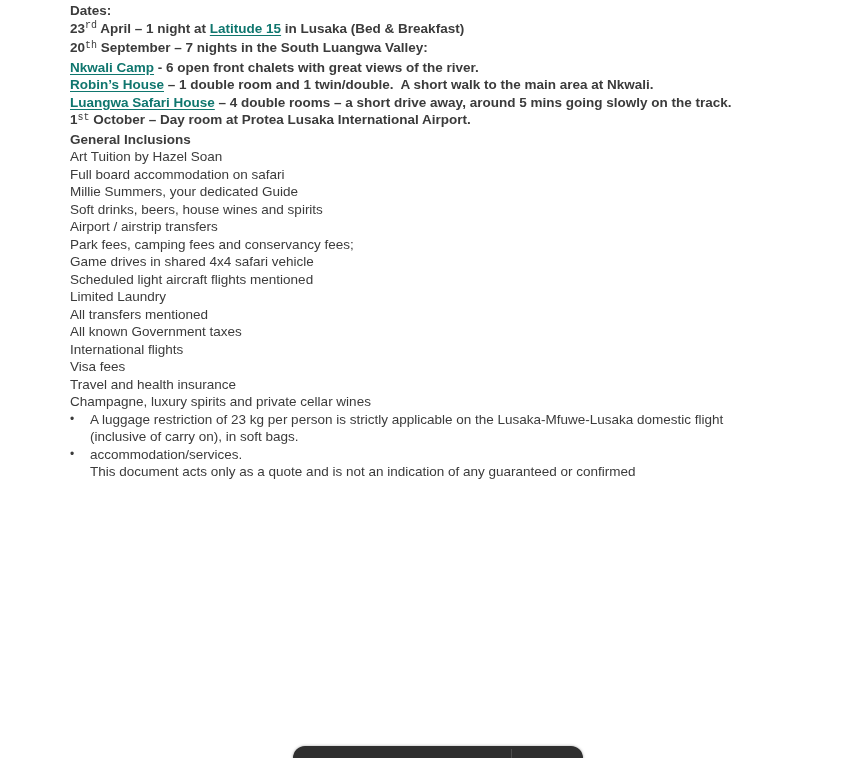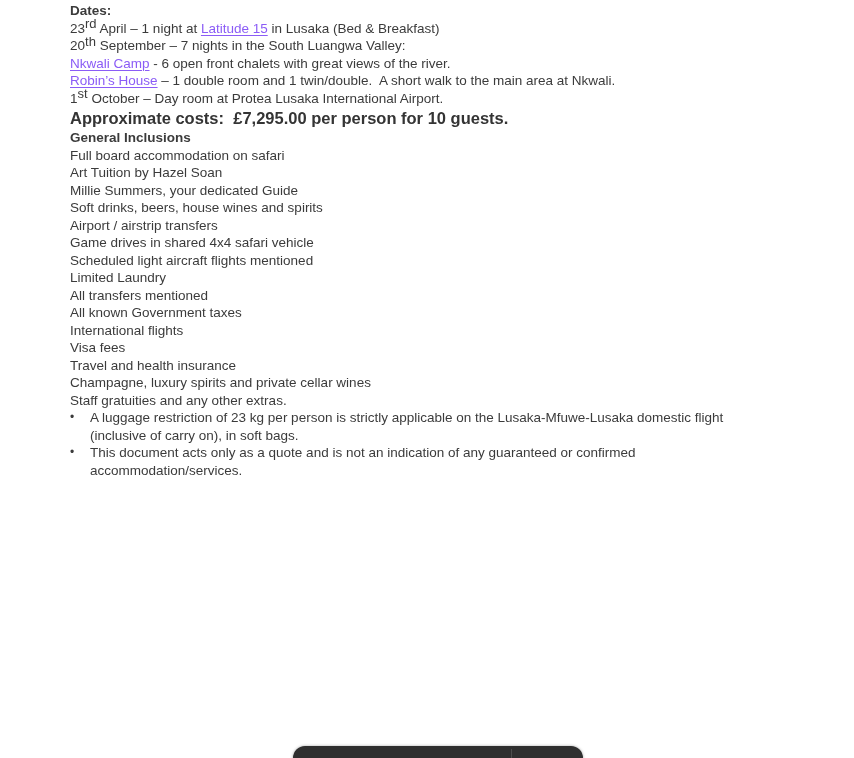--- a/index.html
+++ b/index.html
@@ -17,33 +17,34 @@
   }
   .doc {
     position: absolute;
     left: 70px;
     top: 2px;
     width: 740px;
     font-size: 13.5px;
     line-height: 17.5px;
   }
   .doc p, .doc div { margin: 0; }
-  .pre { white-space: pre-wrap; }
+  .pre { white-space: pre-wrap; font-weight: bold; }
   .dates-label { font-weight: 700; }
   .date-line { margin-top: 16.5px; }
   .first-date { margin-top: 29.5px; }
   sup.ord {
-    font-size: 13px;
+    font-size: 10px;
     vertical-align: baseline;
     position: relative;
     top: -4.5px;
+    font-family: Liberation Mono, monospace;
   }
   a.doclink {
-    color: #8b5cf6;
-    font-weight: 400;
+    color: #0f766e;
+    font-weight: 700;
     text-decoration: underline;
     text-underline-offset: 2px;
     cursor: pointer;
   }
   .camp-line {
     margin-top: 12.5px;
     margin-left: 45px;
   }
   .oct-line { margin-top: 12.5px; }
   .costs-heading {
@@ -98,60 +99,60 @@
   <p class="dates-label">Dates:</p>
 
   <p class="date-line first-date"><span class="pre">23</span><sup class="ord">rd</sup><span class="pre"> April – 1 night at </span><a class="doclink">Latitude 15</a><span class="pre"> in Lusaka (Bed &amp; Breakfast)</span></p>
 
   <p class="date-line"><span class="pre">20</span><sup class="ord">th</sup><span class="pre"> September – 7 nights in the South Luangwa Valley:</span></p>
 
   <p class="camp-line"><a class="doclink">Nkwali Camp</a><span class="pre"> - 6 open front chalets with great views of the river.</span></p>
 
   <p class="camp-line"><a class="doclink">Robin’s House</a><span class="pre"> – 1 double room and 1 twin/double.  A short walk to the main area at Nkwali.</span></p>
 
+  <p class="camp-line"><a class="doclink">Luangwa Safari House</a><span class="pre"> – 4 double rooms – a short drive away, around 5 mins going slowly on the track.</span></p>
 
   <p class="date-line oct-line"><span class="pre">1</span><sup class="ord">st</sup><span class="pre"> October – Day room at Protea Lusaka International Airport.</span></p>
 
-  <p class="costs-heading pre">Approximate costs:  £7,295.00 per person for 10 guests.</p>
 
   <p class="section-title inclusions-title">General Inclusions</p>
   <div class="plain-list">
+    <div>Art Tuition by Hazel Soan</div>
     <div>Full board accommodation on safari</div>
-    <div>Art Tuition by Hazel Soan</div>
     <div>Millie Summers, your dedicated Guide</div>
     <div>Soft drinks, beers, house wines and spirits</div>
     <div>Airport / airstrip transfers</div>
+    <div>Park fees, camping fees and conservancy fees;</div>
     <div>Game drives in shared 4x4 safari vehicle</div>
     <div>Scheduled light aircraft flights mentioned</div>
     <div>Limited Laundry</div>
     <div>All transfers mentioned</div>
     <div>All known Government taxes</div>
   </div>
 
   <div class="plain-list">
     <div>International flights</div>
     <div>Visa fees</div>
     <div>Travel and health insurance</div>
     <div>Champagne, luxury spirits and private cellar wines</div>
-    <div>Staff gratuities and any other extras.</div>
   </div>
 
   <div>
     <div class="note-item">
       <span class="note-bullet">•</span>
       <span class="note-text">
           <span>A luggage restriction of 23 kg per person is strictly applicable on the Lusaka-Mfuwe-Lusaka domestic flight</span>
           <span>(inclusive of carry on), in soft bags.</span>
         </span>
     </div>
     <div class="note-item">
       <span class="note-bullet">•</span>
       <span class="note-text">
+          <span>accommodation/services.</span>
           <span>This document acts only as a quote and is not an indication of any guaranteed or confirmed</span>
-          <span>accommodation/services.</span>
         </span>
     </div>
   </div>
 
 </div>
 
 <div class="floating-toolbar">
   <div class="toolbar-divider"></div>
 </div>
 

